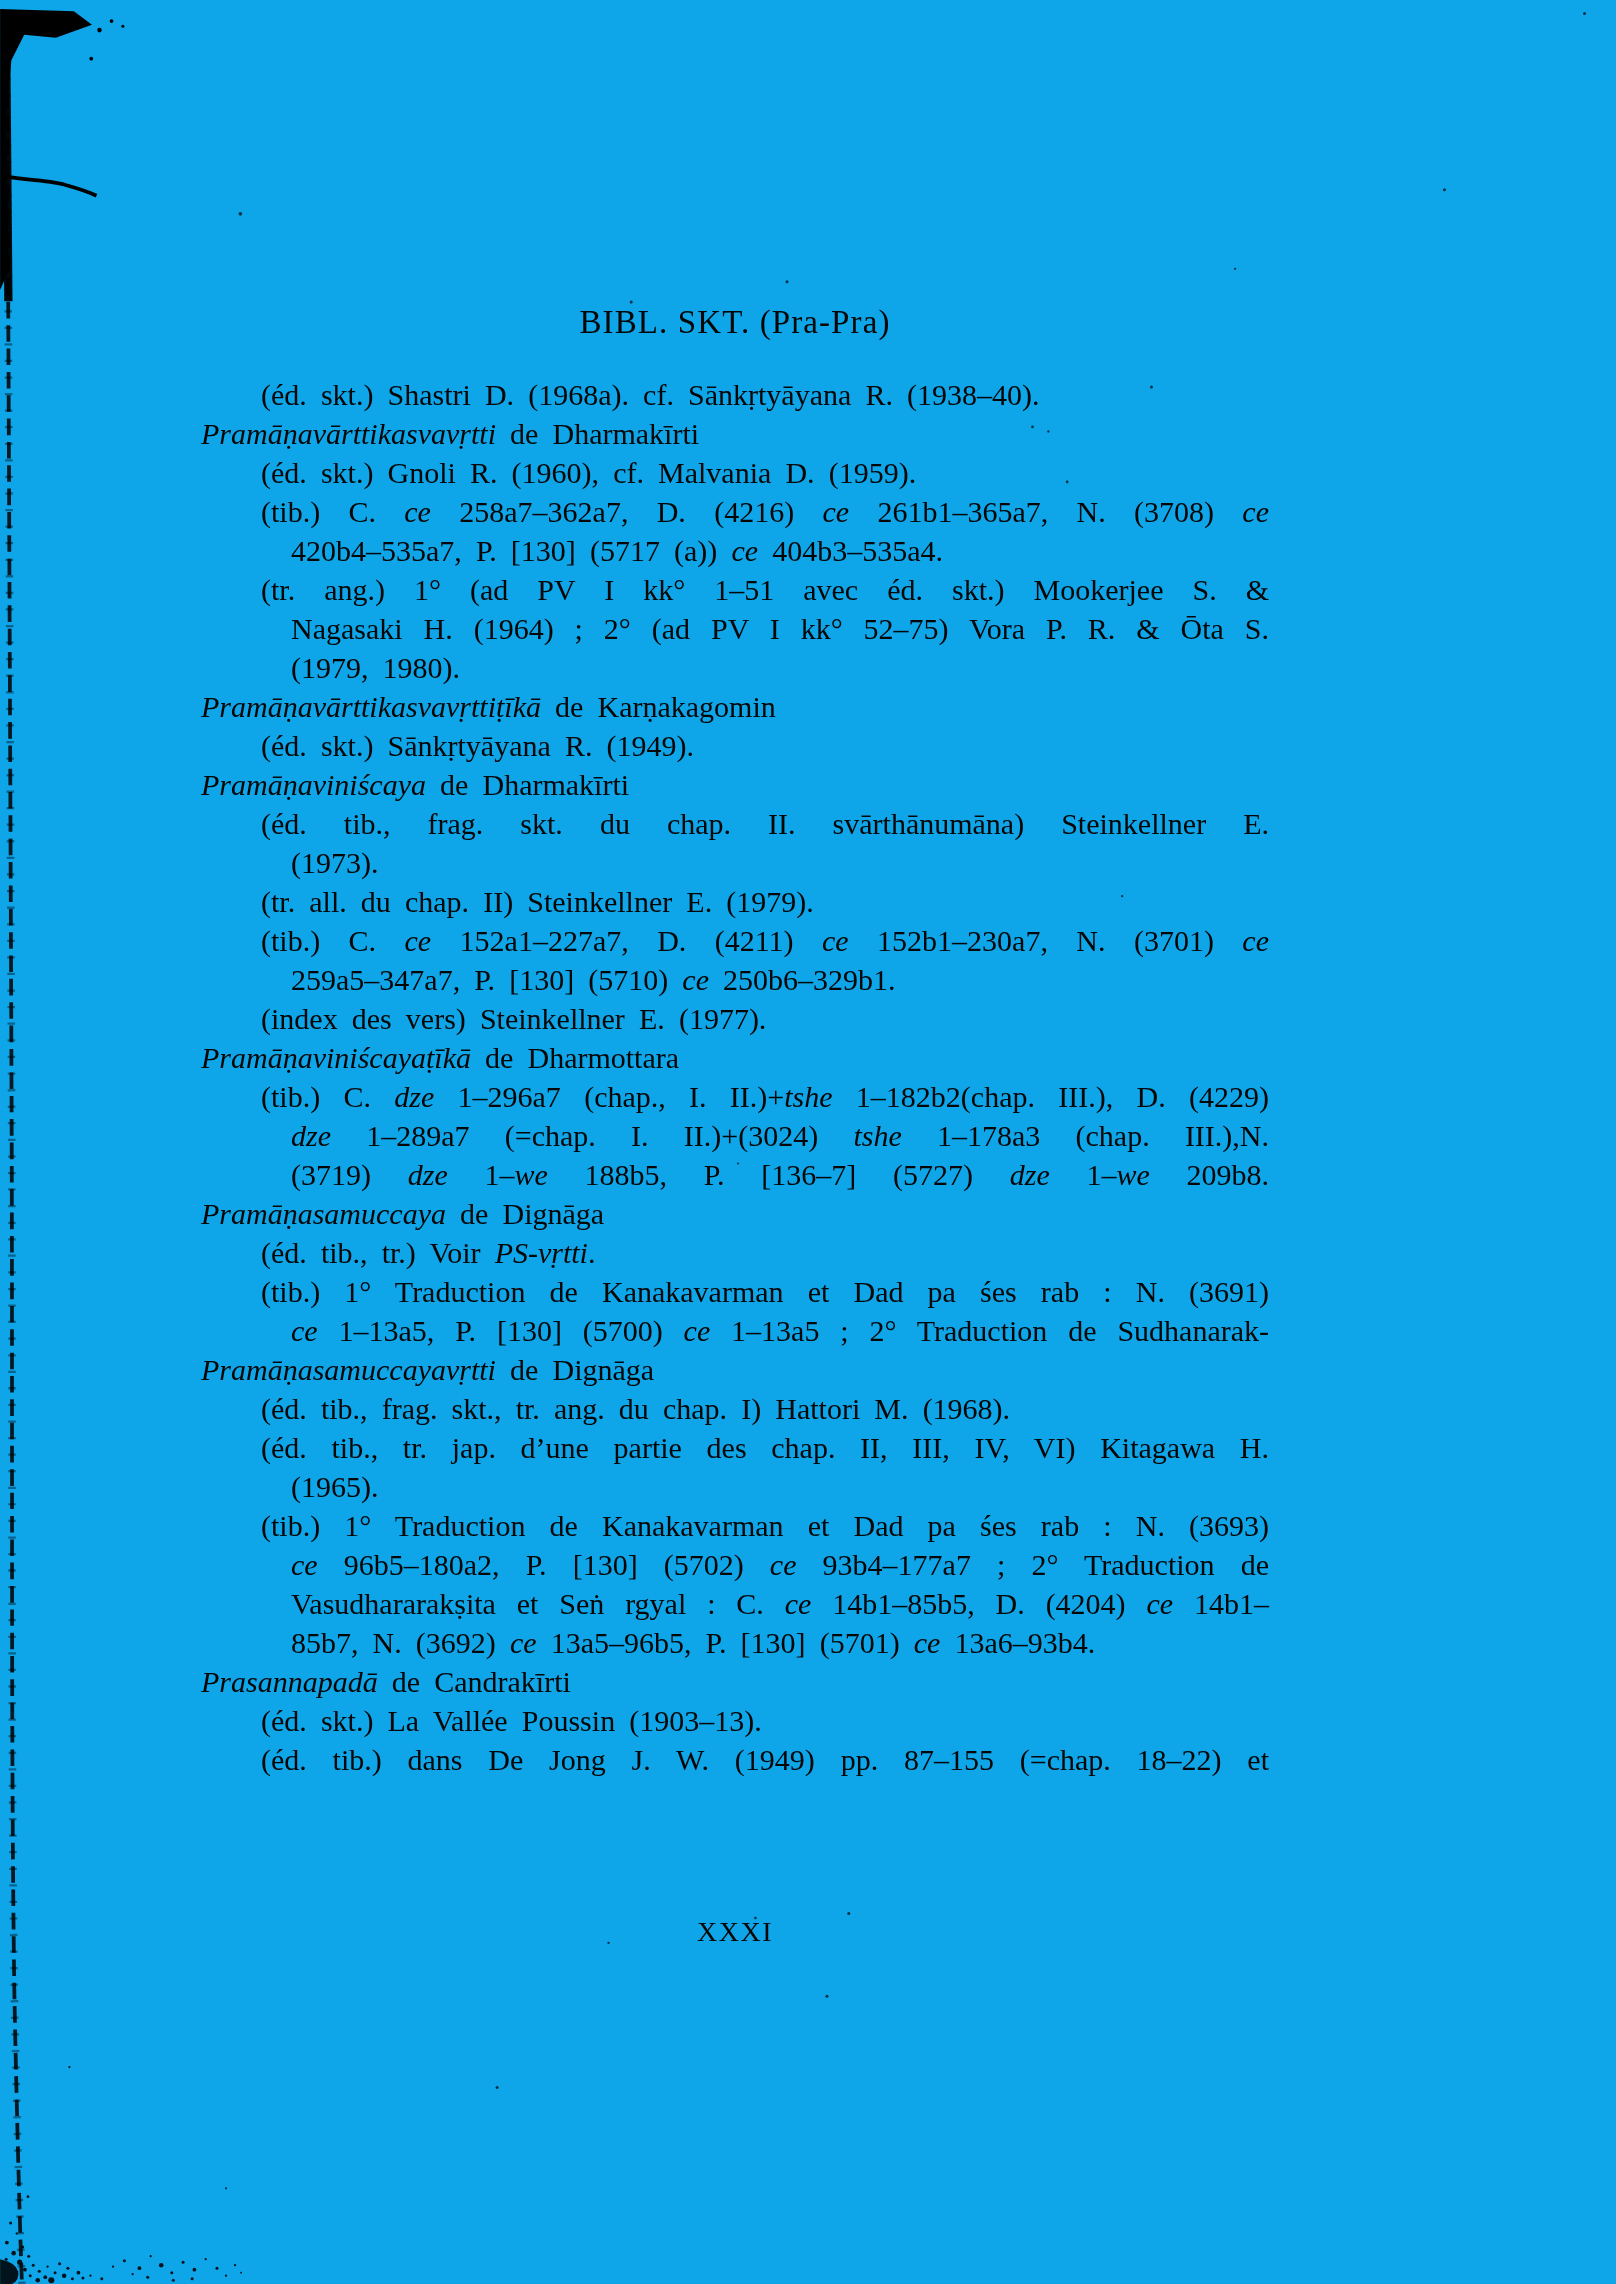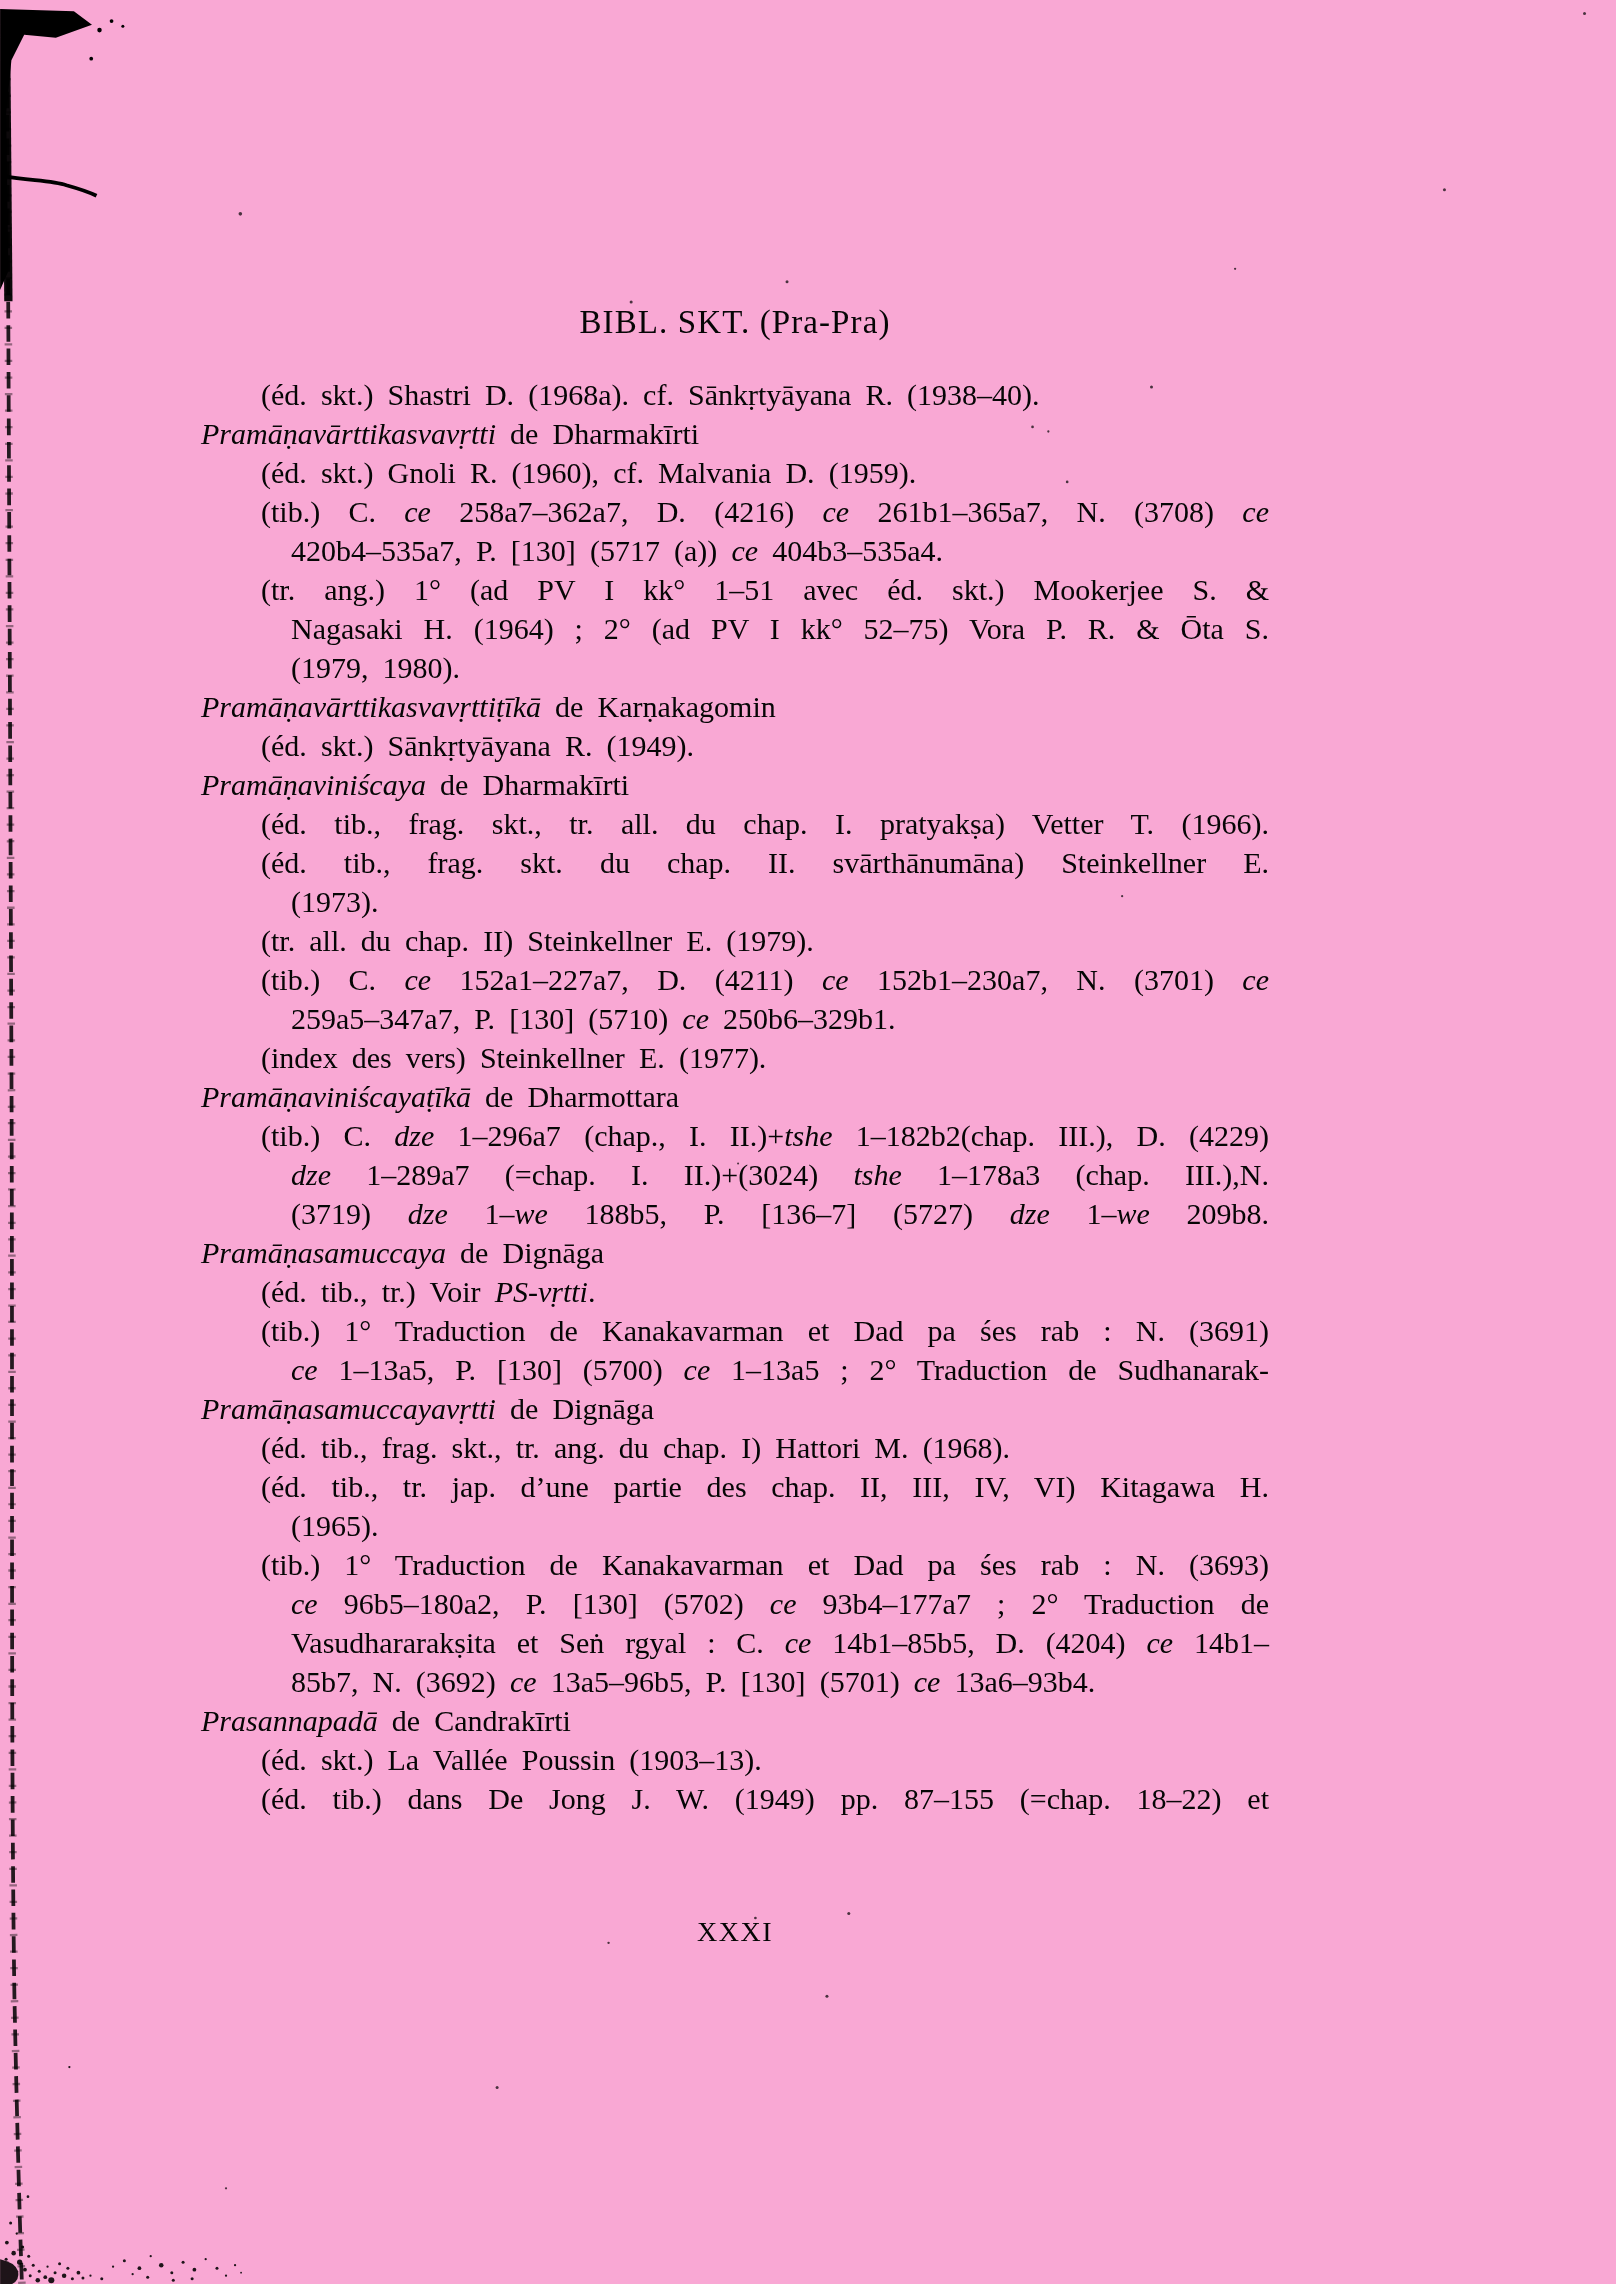--- a/index.html
+++ b/index.html
@@ -4,21 +4,21 @@
 <style>
   html, body {
     margin: 0;
     padding: 0;
     background: #ffffff;
   }
   .scan {
     position: relative;
     width: 1617px;
     height: 2284px;
-    background: #f9a8d4;
+    background: #0ea5e9;
     color: #060606;
     font-family: "Liberation Serif", "DejaVu Serif", serif;
     overflow: hidden;
   }
   .running-header {
     position: absolute;
     left: 201px;
     top: 304px;
     width: 1068px;
     text-align: center;
@@ -69,21 +69,20 @@
       <div class="line ind-title al-l"><span class="it">Pramāṇavārttikasvavṛtti</span><span> de Dharmakīrti</span></div>
       <div class="line ind-d1 al-l"><span>(éd. skt.) Gnoli R. (1960), cf. Malvania D. (1959).</span></div>
       <div class="line ind-d1 al-j"><span>(tib.) C. </span><span class="it">ce</span><span> 258a7–362a7, D. (4216) </span><span class="it">ce</span><span> 261b1–365a7, N. (3708) </span><span class="it">ce</span></div>
       <div class="line ind-d2 al-l"><span>420b4–535a7, P. [130] (5717 (a)) </span><span class="it">ce</span><span> 404b3–535a4.</span></div>
       <div class="line ind-d1 al-j"><span>(tr. ang.) 1° (ad PV I kk° 1–51 avec éd. skt.) Mookerjee S. &amp;</span></div>
       <div class="line ind-d2 al-j"><span>Nagasaki H. (1964) ; 2° (ad PV I kk° 52–75) Vora P. R. &amp; Ōta S.</span></div>
       <div class="line ind-d2 al-l"><span>(1979, 1980).</span></div>
       <div class="line ind-title al-l"><span class="it">Pramāṇavārttikasvavṛttiṭīkā</span><span> de Karṇakagomin</span></div>
       <div class="line ind-d1 al-l"><span>(éd. skt.) Sānkṛtyāyana R. (1949).</span></div>
       <div class="line ind-title al-l"><span class="it">Pramāṇaviniścaya</span><span> de Dharmakīrti</span></div>
-      <div class="line ind-d1 al-j"><span>(éd. tib., frag. skt., tr. all. du chap. I. pratyakṣa) Vetter T. (1966).</span></div>
       <div class="line ind-d1 al-j"><span>(éd. tib., frag. skt. du chap. II. svārthānumāna) Steinkellner E.</span></div>
       <div class="line ind-d2 al-l"><span>(1973).</span></div>
       <div class="line ind-d1 al-l"><span>(tr. all. du chap. II) Steinkellner E. (1979).</span></div>
       <div class="line ind-d1 al-j"><span>(tib.) C. </span><span class="it">ce</span><span> 152a1–227a7, D. (4211) </span><span class="it">ce</span><span> 152b1–230a7, N. (3701) </span><span class="it">ce</span></div>
       <div class="line ind-d2 al-l"><span>259a5–347a7, P. [130] (5710) </span><span class="it">ce</span><span> 250b6–329b1.</span></div>
       <div class="line ind-d1 al-l"><span>(index des vers) Steinkellner E. (1977).</span></div>
       <div class="line ind-title al-l"><span class="it">Pramāṇaviniścayaṭīkā</span><span> de Dharmottara</span></div>
       <div class="line ind-d1 al-j"><span>(tib.) C. </span><span class="it">dze</span><span> 1–296a7 (chap., I. II.)+</span><span class="it">tshe</span><span> 1–182b2(chap. III.), D. (4229)</span></div>
       <div class="line ind-d2 al-j"><span class="it">dze</span><span> 1–289a7 (=chap. I. II.)+(3024) </span><span class="it">tshe</span><span> 1–178a3 (chap. III.),N.</span></div>
       <div class="line ind-d2 al-j"><span>(3719) </span><span class="it">dze</span><span> 1–</span><span class="it">we</span><span> 188b5, P. [136–7] (5727) </span><span class="it">dze</span><span> 1–</span><span class="it">we</span><span> 209b8.</span></div>

